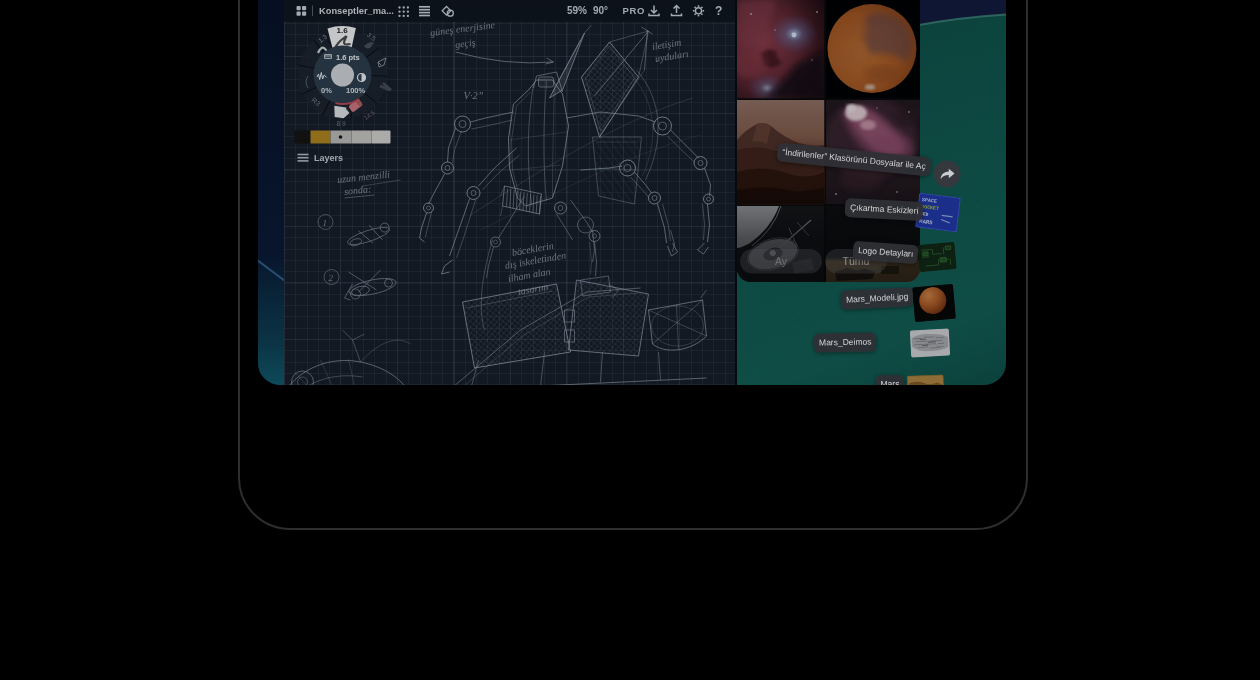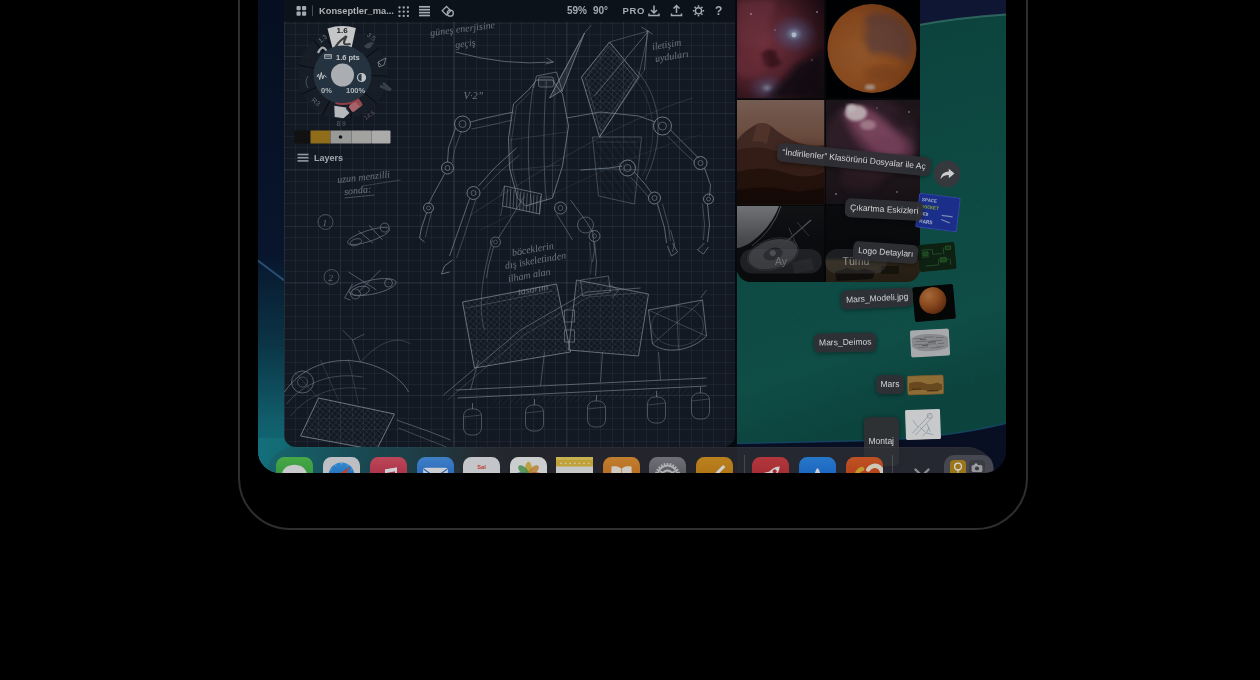--- a/index.html
+++ b/index.html
@@ -1,18 +1,18 @@
 <!DOCTYPE html>
 <html><head><meta charset="utf-8">
 <style>
 html,body{margin:0;padding:0;background:#000;}
 body{width:1260px;height:680px;position:relative;overflow:hidden;font-family:"Liberation Sans",sans-serif;}
 *{box-sizing:border-box;}
 .abs{position:absolute;}
-#screen{position:absolute;left:257.5px;top:0;width:748px;height:473px;border-radius:0 0 22px 22px;overflow:hidden;background:#070d18;}
+#screen{position:absolute;left:257.5px;top:0;width:748px;height:385px;border-radius:0 0 22px 22px;overflow:hidden;background:#070d18;}
 #bezel{position:absolute;left:237.5px;top:-70px;width:790px;height:600px;border:2px solid #2e2e31;border-radius:52px;pointer-events:none;}
 .pill{position:absolute;background:rgba(56,56,61,0.95);color:#f4f4f6;border-radius:5.5px;font-size:8.5px;line-height:1;padding:5px 5px;white-space:nowrap;box-shadow:0 1px 4px rgba(0,0,0,0.45);}
 </style></head><body>
 
 <div id="screen">
 <svg class="abs" style="left:0;top:0" width="748" height="503" viewBox="0 0 748 503">
 <defs>
 <linearGradient id="wleft" x1="0" y1="0" x2="0" y2="1">
  <stop offset="0" stop-color="#081126"></stop>
  <stop offset="0.5" stop-color="#0a1833"></stop>

